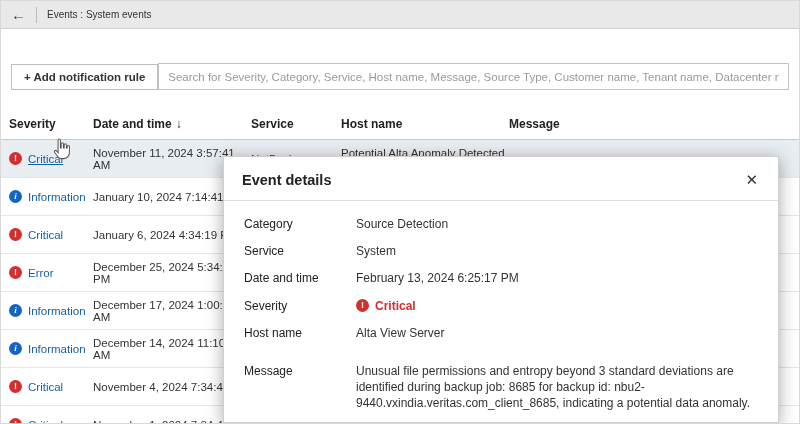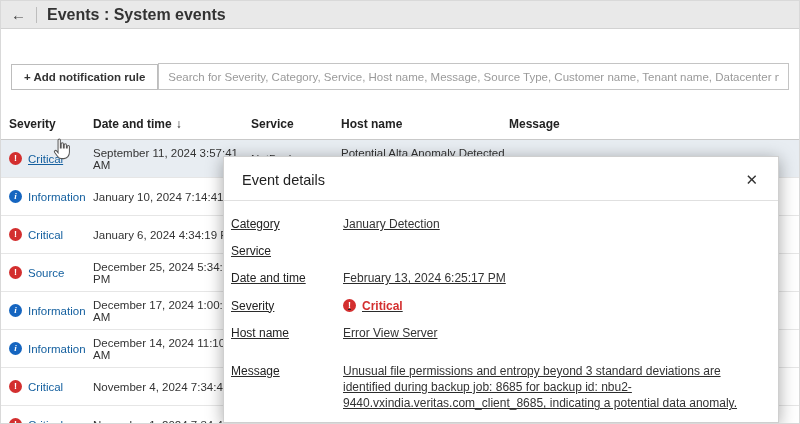--- a/index.html
+++ b/index.html
@@ -27,22 +27,22 @@
     color: #444;
     cursor: pointer;
     line-height: 1;
   }
   .topbar-divider {
     width: 1px;
     height: 16px;
     background: #bdbdbd;
   }
   .page-title {
-    font-size: 16px;
-    font-weight: bold;
+    font-size: 10px;
+    font-weight: normal;
     color: #333;
   }
 
   
   .toolbar {
     display: flex;
     align-items: center;
     padding: 8px 10px;
     margin-top: 26px;
     gap: 0;
@@ -140,32 +140,32 @@
     display: flex;
     flex-direction: column;
   }
   .modal-header {
     display: flex;
     align-items: center;
     justify-content: space-between;
     padding: 13px 16px 11px 18px;
     border-bottom: 1px solid #e0e0e0;
   }
-  .modal-title { font-size: 14.5px; font-weight: normal; color: #222; }
+  .modal-title { font-size: 14.5px; font-weight: bold; color: #222; }
   .modal-close {
     font-size: 15px;
     color: #333;
     cursor: pointer;
     background: none;
     border: none;
     font-family: inherit;
     line-height: 1;
     padding: 2px 4px;
   }
-  .modal-body { padding: 15px 18px 10px 7px; overflow: hidden; text-decoration: underline; }
+  .modal-body { padding: 15px 18px 10px 20px; overflow: hidden; }
   .field-row {
     display: flex;
     margin-bottom: 11px;
     font-size: 12px;
     line-height: 1.35;
   }
   .field-label {
     width: 112px;
     flex: 0 0 112px;
     color: #222;
@@ -203,21 +203,21 @@
   <div>Host name</div>
   <div>Message</div>
 </div>
 
 <div>
   <div class="grid-row table-row highlight">
     <div class="sev-cell">
       <span class="sev-icon critical">!</span>
       <span class="sev-link hovered">Critical</span>
     </div>
-    <div>September 11, 2024 3:57:41 AM</div>
+    <div>November 11, 2024 3:57:41 AM</div>
     <div>NetBackup</div>
     <div>Potential Alta Anomaly Detected by Server_1</div>
   </div>
 
   <div class="grid-row table-row">
     <div class="sev-cell">
       <span class="sev-icon info">i</span>
       <span class="sev-link">Information</span>
     </div>
     <div>January 10, 2024 7:14:41 AM</div>
@@ -233,21 +233,21 @@
     </div>
     <div>January 6, 2024 4:34:19 PM</div>
     <div></div>
     <div></div>
     <div></div>
   </div>
 
   <div class="grid-row table-row">
     <div class="sev-cell">
       <span class="sev-icon critical">!</span>
-      <span class="sev-link">Source</span>
+      <span class="sev-link">Error</span>
     </div>
     <div>December 25, 2024 5:34:11 PM</div>
     <div></div>
     <div></div>
     <div></div>
   </div>
 
   <div class="grid-row table-row">
     <div class="sev-cell">
       <span class="sev-icon info">i</span>
@@ -298,39 +298,40 @@
 </svg>
 
 <div class="modal">
   <div class="modal-header">
     <span class="modal-title">Event details</span>
     <button class="modal-close">✕</button>
   </div>
   <div class="modal-body">
     <div class="field-row">
       <div class="field-label">Category</div>
-      <div class="field-value">January Detection</div>
+      <div class="field-value">Source Detection</div>
     </div>
     <div class="field-row">
       <div class="field-label">Service</div>
+      <div class="field-value">System</div>
     </div>
     <div class="field-row">
       <div class="field-label">Date and time</div>
       <div class="field-value">February 13, 2024 6:25:17 PM</div>
     </div>
     <div class="field-row">
       <div class="field-label">Severity</div>
       <div class="field-value severity-value">
         <span class="sev-icon critical">!</span>
         <span>Critical</span>
       </div>
     </div>
     <div class="field-row">
       <div class="field-label">Host name</div>
-      <div class="field-value">Error View Server</div>
+      <div class="field-value">Alta View Server</div>
     </div>
     <div class="field-row">
     </div>
     <div class="field-row">
       <div class="field-label">Message</div>
       <div class="field-value">Unusual file permissions and entropy beyond 3 standard deviations are identified during backup job: 8685 for backup id: nbu2-9440.vxindia.veritas.com_client_8685, indicating a potential data anomaly.</div>
     </div>
   </div>
 </div>
 

